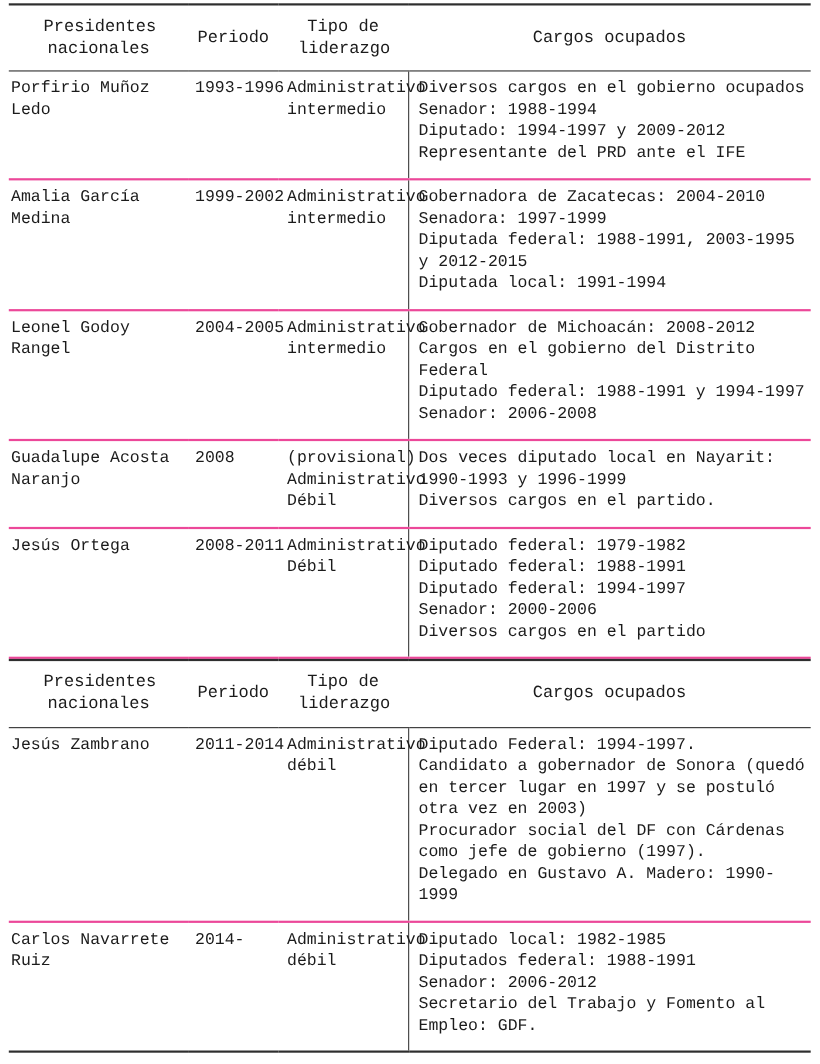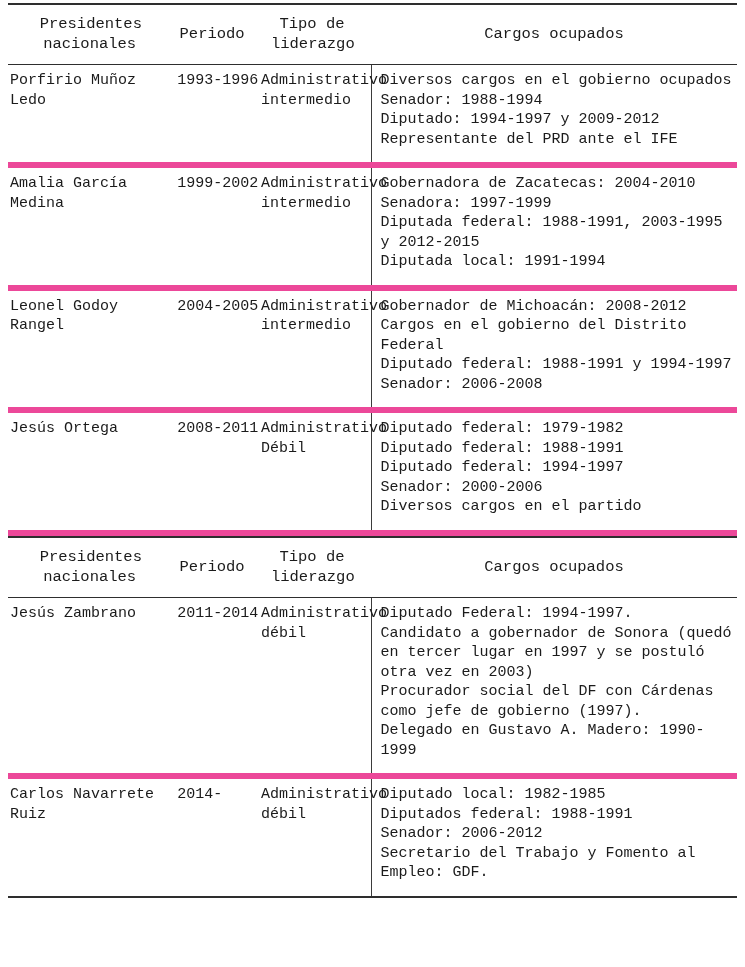--- a/index.html
+++ b/index.html
@@ -32,21 +32,21 @@
   th {
     font-weight: normal;
     text-align: center;
     vertical-align: middle;
     padding: 9px 2px 10px 2px;
     border-bottom: 1px solid #2e2e2e;
     font-size: 15.5px;
   }
   td {
     vertical-align: top;
-    border-bottom: 6px solid #ec4899;
+    border-bottom: 2px solid #ec4899;
     padding: 6px 6px 13px 2px;
   }
   td.c-pres   { padding-left: 2px; padding-right: 10px; }
   td.c-period { padding-left: 6px; white-space: nowrap; margin-top: 42px; }
   td.c-lead   { padding-left: 8px; padding-right: 14px; }
   td.c-pos {
     border-left: 1px solid #3b3b3b;
     padding-left: 9px;
     padding-right: 4px;
   }
@@ -116,20 +116,29 @@
         <td class="c-lead">Administrativo intermedio</td>
         <td class="c-pos">
           <div class="pos-line">Gobernador de Michoacán: 2008-2012</div>
           <div class="pos-line">Cargos en el gobierno del Distrito Federal</div>
           <div class="pos-line">Diputado federal: 1988-1991 y 1994-1997</div>
           <div class="pos-line">Senador: 2006-2008</div>
         </td>
       </tr>
 
 
+      <tr>
+        <td class="c-pres">Guadalupe Acosta Naranjo</td>
+        <td class="c-period">2008</td>
+        <td class="c-lead">(provisional) Administrativo Débil</td>
+        <td class="c-pos">
+          <div class="pos-line">Dos veces diputado local en Nayarit: 1990-1993 y 1996-1999</div>
+          <div class="pos-line">Diversos cargos en el partido.</div>
+        </td>
+      </tr>
 
       <tr>
         <td class="c-pres">Jesús Ortega</td>
         <td class="c-period">2008-2011</td>
         <td class="c-lead">Administrativo Débil</td>
         <td class="c-pos">
           <div class="pos-line">Diputado federal: 1979-1982</div>
           <div class="pos-line">Diputado federal: 1988-1991</div>
           <div class="pos-line">Diputado federal: 1994-1997</div>
           <div class="pos-line">Senador: 2000-2006</div>

